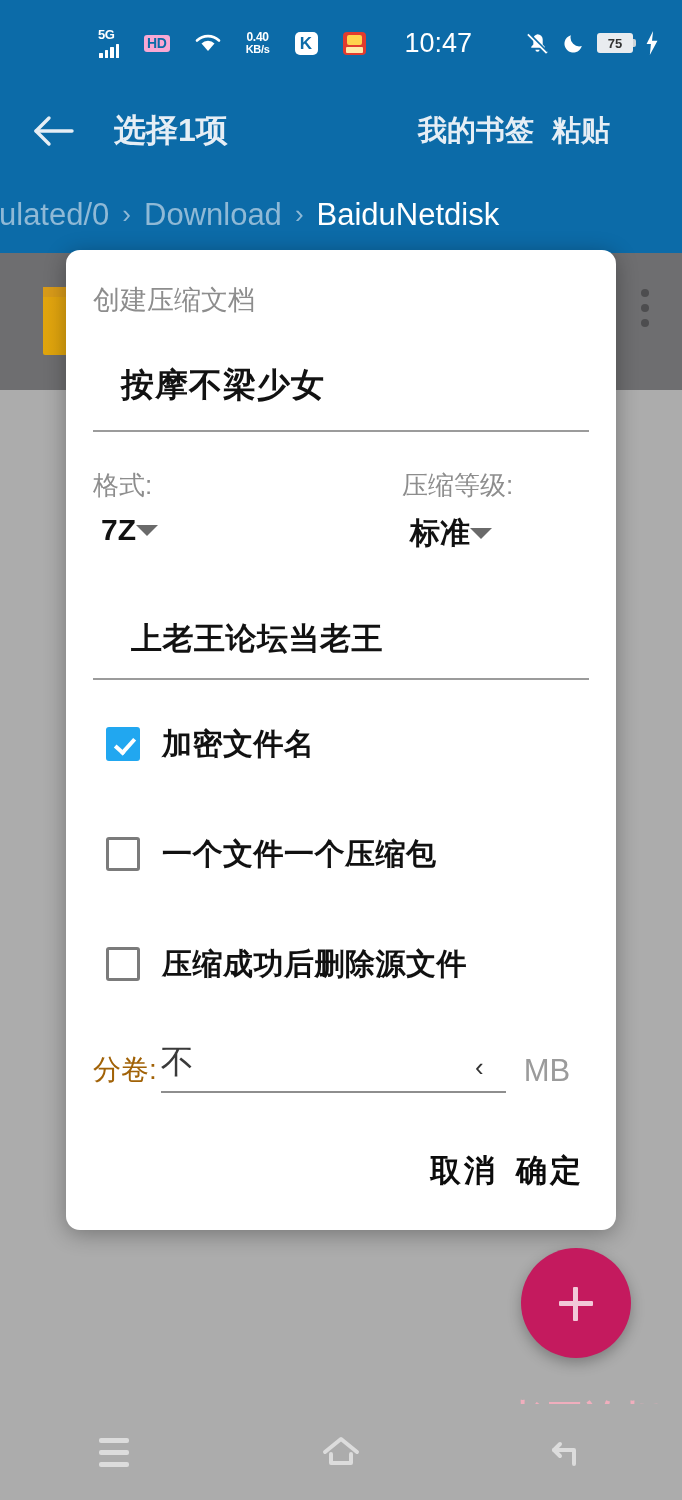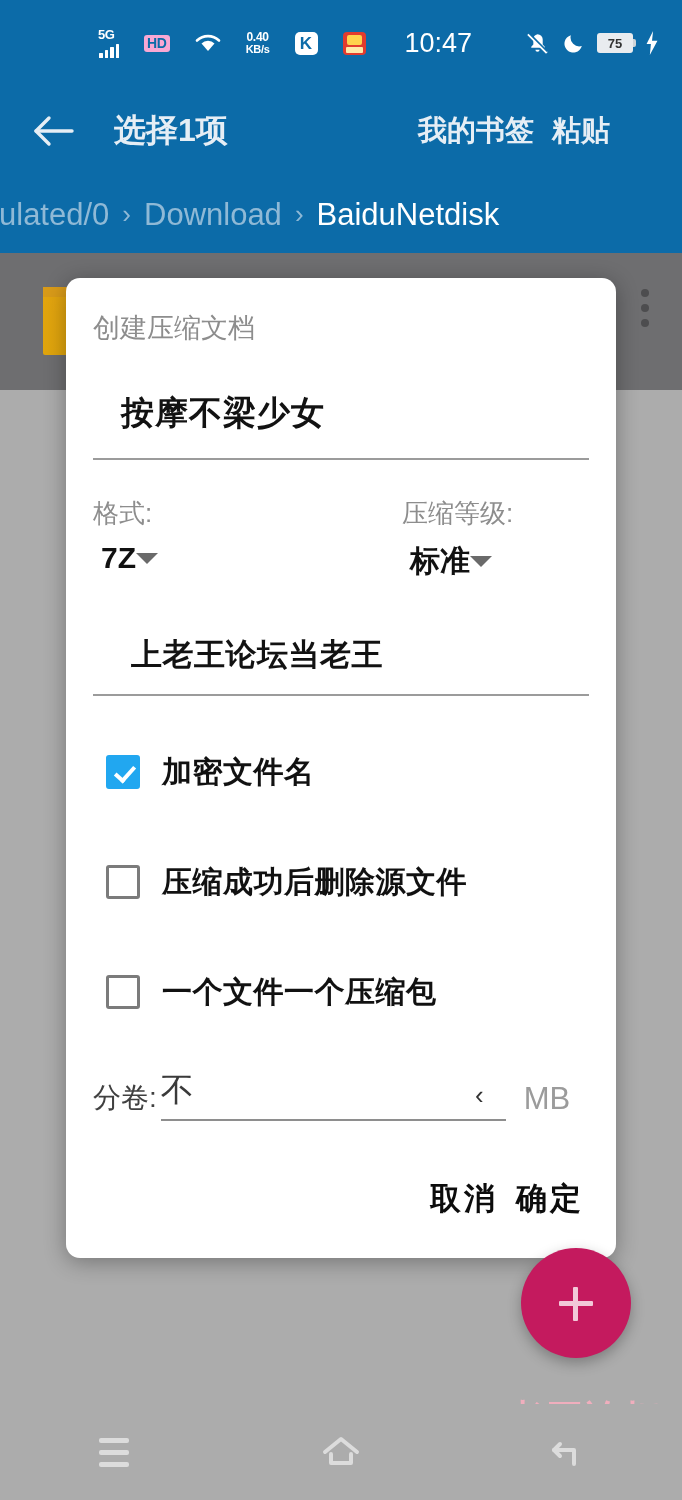--- a/index.html
+++ b/index.html
@@ -250,21 +250,20 @@
 
   
   .dialog {
     position: absolute;
     left: 66px; top: 250px;
     width: 550px;
     height: 980px;
     background: #ffffff;
     border-radius: 14px;
     box-shadow: 0 4px 22px rgba(0,0,0,.32);
-    margin-top: 28px;
   }
   .dlg-title {
     position: absolute;
     left: 27px; top: 32px;
     color: #8d8d8d;
     font-size: 27px;
   }
   .filename-field {
     position: absolute;
     left: 27px; top: 113px;
@@ -311,21 +310,21 @@
   .select-group.second .select-value { padding-left: 54px; }
   .caret {
     width: 0; height: 0;
     border-left: 11px solid transparent;
     border-right: 11px solid transparent;
     border-top: 11px solid #6a6a6a;
   }
 
   .password-field {
     position: absolute;
-    left: 27px; top: 356px;
+    left: 27px; top: 368px;
     width: 496px;
   }
   .password-value {
     color: #121212;
     font-size: 31px;
     font-weight: bold;
     letter-spacing: .5px;
     padding-left: 38px;
   }
   .password-field .underline { margin-top: 18px; }
@@ -371,21 +370,21 @@
   }
 
   .split-row {
     position: absolute;
     left: 27px; top: 790px;
     width: 500px;
     display: flex;
     align-items: flex-end;
   }
   .split-label {
-    color: #404040;
+    color: #a16207;
     font-size: 28px;
     padding-bottom: 4px;
   }
   .split-input {
     position: relative;
     width: 345px;
     margin-left: 4px;
   }
   .split-value {
     color: #3a3a3a;
@@ -593,25 +592,25 @@
       <div class="underline"></div>
     </div>
 
     <div class="checks">
       <div class="check-row">
         <span class="cb checked"></span>
         <span class="check-label">加密文件名</span>
       </div>
       <div class="check-row">
         <span class="cb"></span>
-        <span class="check-label">压缩成功后删除源文件</span>
+        <span class="check-label">一个文件一个压缩包</span>
       </div>
       <div class="check-row">
         <span class="cb"></span>
-        <span class="check-label">一个文件一个压缩包</span>
+        <span class="check-label">压缩成功后删除源文件</span>
       </div>
     </div>
 
     <div class="split-row">
       <span class="split-label">分卷:</span>
       <div class="split-input">
         <span class="split-value">不</span>
         <span class="split-arrow">‹</span>
         <div class="split-underline"></div>
       </div>

